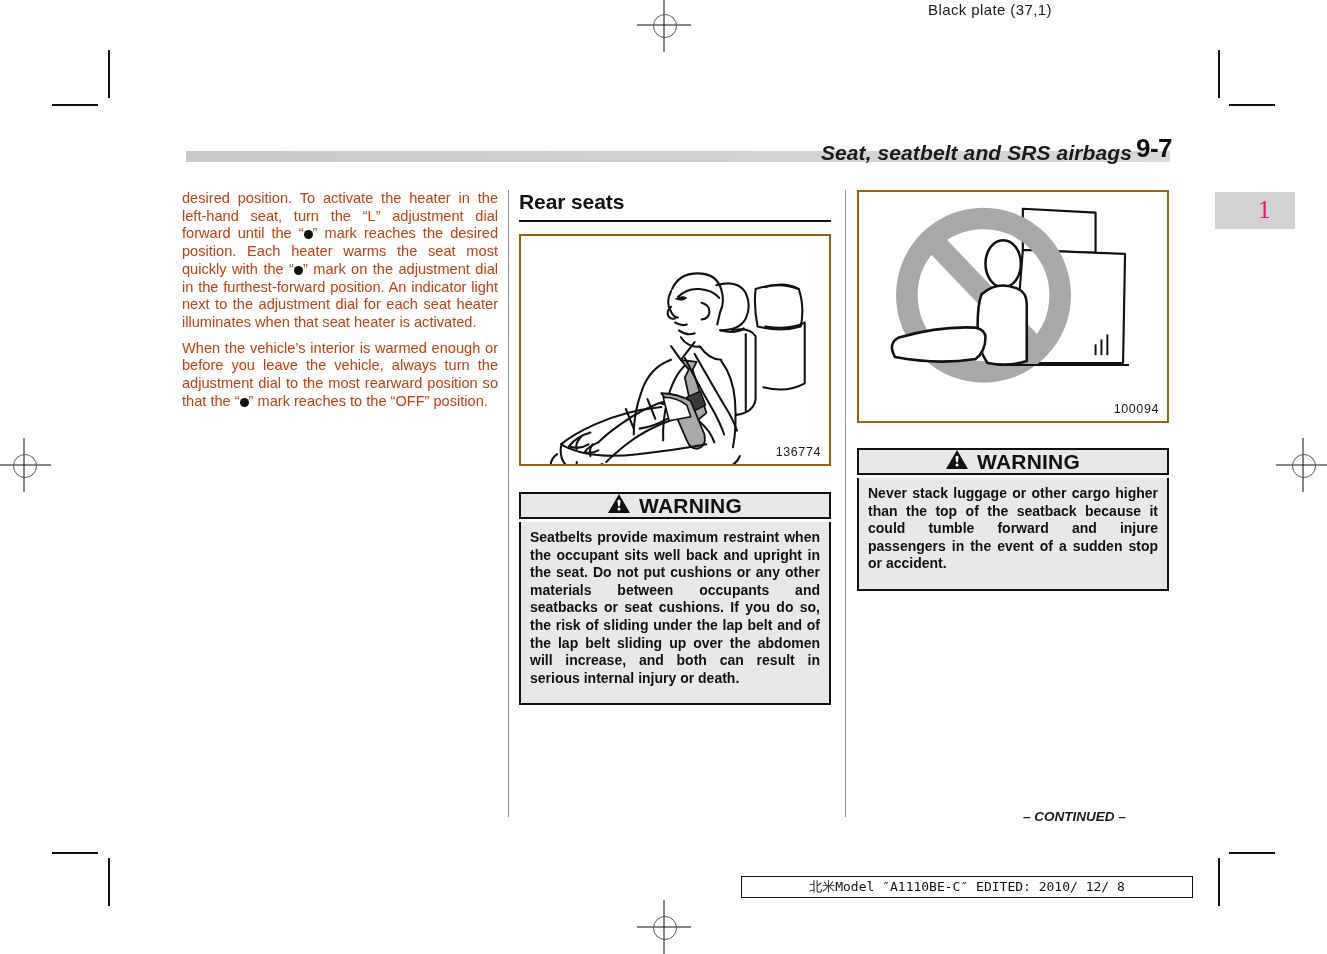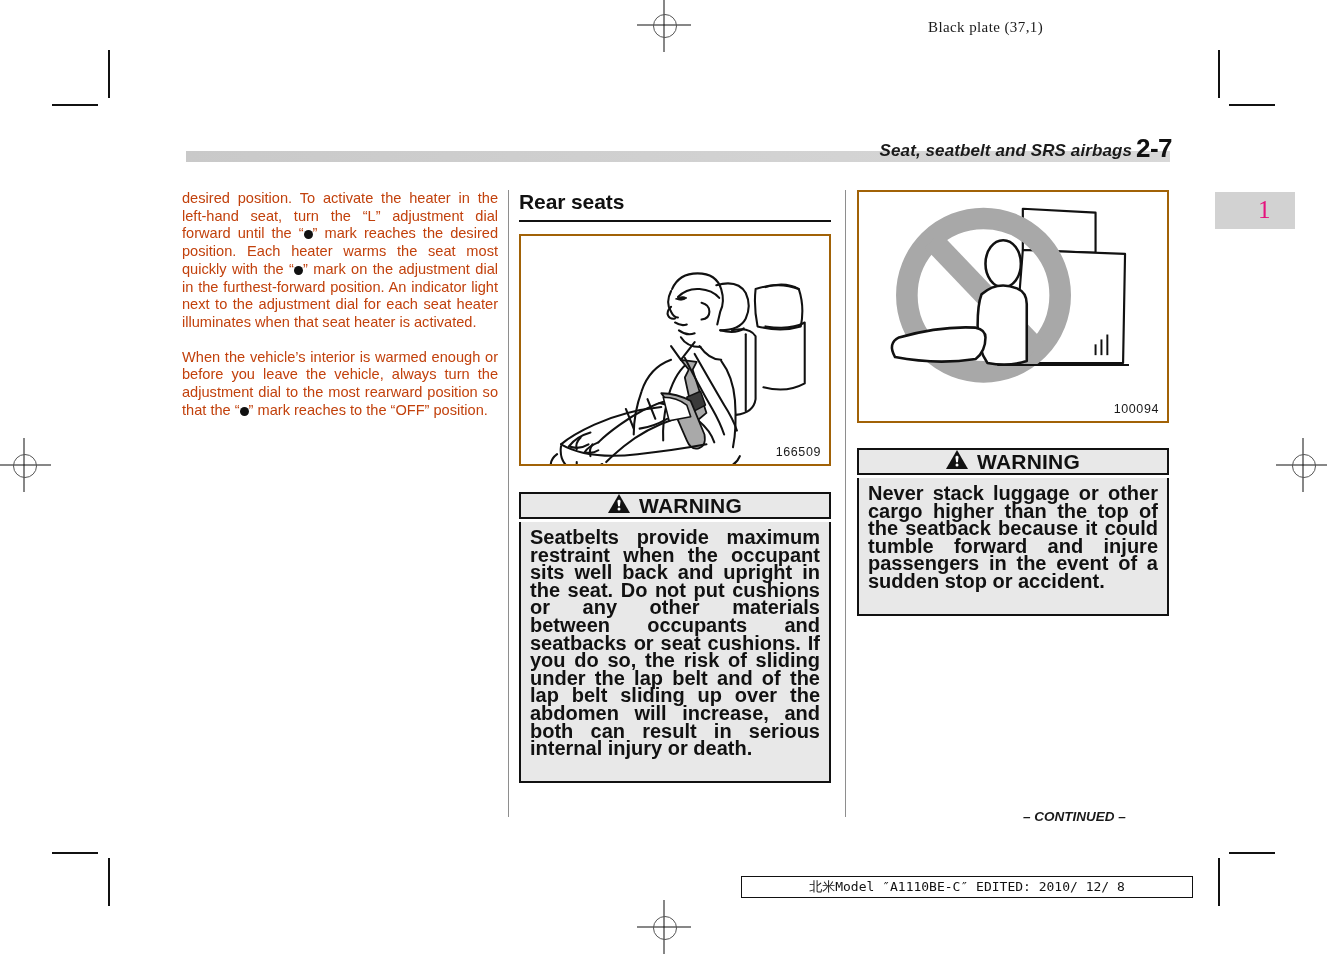--- a/index.html
+++ b/index.html
@@ -49,42 +49,42 @@
     position: absolute;
     background: #111;
   }
   .crop-v { width: 1.5px; }
   .crop-h { height: 1.5px; }
 
   
   .plate-label {
     position: absolute;
     left: 928px;
-    top: 19px;
-    font-family: Liberation Serif, serif;
+    top: 1px;
+    font-family: Liberation Sans, sans-serif;
     font-size: 15px;
     letter-spacing: 0.4px;
     color: #1a1a1a;
     white-space: nowrap;
   }
 
   
   .header-band {
     position: absolute;
     left: 186px;
     top: 151px;
     width: 984px;
     height: 11px;
     background: linear-gradient(to right, #c9c9c9, #d8d8d8);
   }
   .header-title {
     position: absolute;
     right: 195px;
     top: 141px;
-    font-size: 17px;
+    font-size: 21px;
     font-weight: bold;
     font-style: italic;
     color: #1a1a1a;
     white-space: nowrap;
     letter-spacing: 0.1px;
   }
   .header-page {
     position: absolute;
     right: 155px;
     top: 133px;
@@ -135,21 +135,21 @@
 
   
   p.body {
     margin: 0 0 0 0;
     font-size: 14.6px;
     line-height: 17.7px;
     text-align: justify;
     text-justify: inter-word;
     color: #c2410c;
   }
-  p.body + p.body { margin-top: 17px; }
+  p.body + p.body { margin-top: 8px; }
   .dot {
     display: inline-block;
     width: 9px; height: 9px;
     border-radius: 50%;
     background: #111;
     vertical-align: -1px;
   }
 
   
   .sec-head {
@@ -199,22 +199,22 @@
     font-size: 21px;
     font-weight: bold;
     color: #111;
     letter-spacing: 0.2px;
   }
   .warn-body {
     border: 2.5px solid #111;
     border-top: none;
     background: #e8e8e8;
     box-sizing: border-box;
-    padding: 7px 9px 23px 9px;
-    font-size: 20px;
+    padding: 7px 9px 16px 9px;
+    font-size: 14px;
     line-height: 17.6px;
     font-weight: bold;
     text-align: justify;
     color: #111;
   }
   .warn-gap { height: 3px; }
 
   
   .continued {
     position: absolute;
@@ -276,21 +276,21 @@
 <div class="crop-h" style="left:1229px; top:104px; width:46px;"></div>
 <div class="crop-v" style="left:108px; top:858px; height:48px;"></div>
 <div class="crop-h" style="left:52px; top:852px; width:46px;"></div>
 <div class="crop-v" style="left:1218px; top:858px; height:48px;"></div>
 <div class="crop-h" style="left:1229px; top:852px; width:46px;"></div>
 
 <div class="plate-label">Black plate (37,1)</div>
 
 <div class="header-band"></div>
 <div class="header-title">Seat, seatbelt and SRS airbags</div>
-<div class="header-page">2-7</div>
+<div class="header-page">9-7</div>
 
 <div class="chapter-tab">
   <span>1</span>
 </div>
 
 <div class="col-divider div-1"></div>
 <div class="col-divider div-2"></div>
 
 <div class="col col-1">
   <div id="left-paragraphs">
@@ -364,21 +364,21 @@
         <path d="M142 174 q-38 4 -68 18 q-22 10 -34 20"></path>
         <path d="M40 212 q28 16 78 10 q38 -4 70 -10"></path>
 
         <path d="M40 214 q-2 14 8 22"></path>
         <path d="M48 236 q16 6 34 -4"></path>
 
         <path d="M36 222 q-8 6 -6 14 l176 0 q12 -2 16 -12"></path>
         <path d="M56 236 l0 -6"></path>
       </g>
     </svg>
-    <div class="fig-cap">166509</div>
+    <div class="fig-cap">136774</div>
   </div>
 
   <div style="height:26px;"></div>
 
   <div class="warn-head">
     <span style="display:inline-block;">
       <svg width="22" height="19" viewBox="0 0 22 19" xmlns="http://www.w3.org/2000/svg">
         <path d="M11 0 L22 19 L0 19 Z" fill="#111"></path>
         <path d="M11 5.5 L12.6 6.7 L11.9 12.3 L10.1 12.3 L9.4 6.7 Z" fill="#fff"></path>
         <circle cx="11" cy="15" r="1.5" fill="#fff"></circle>

